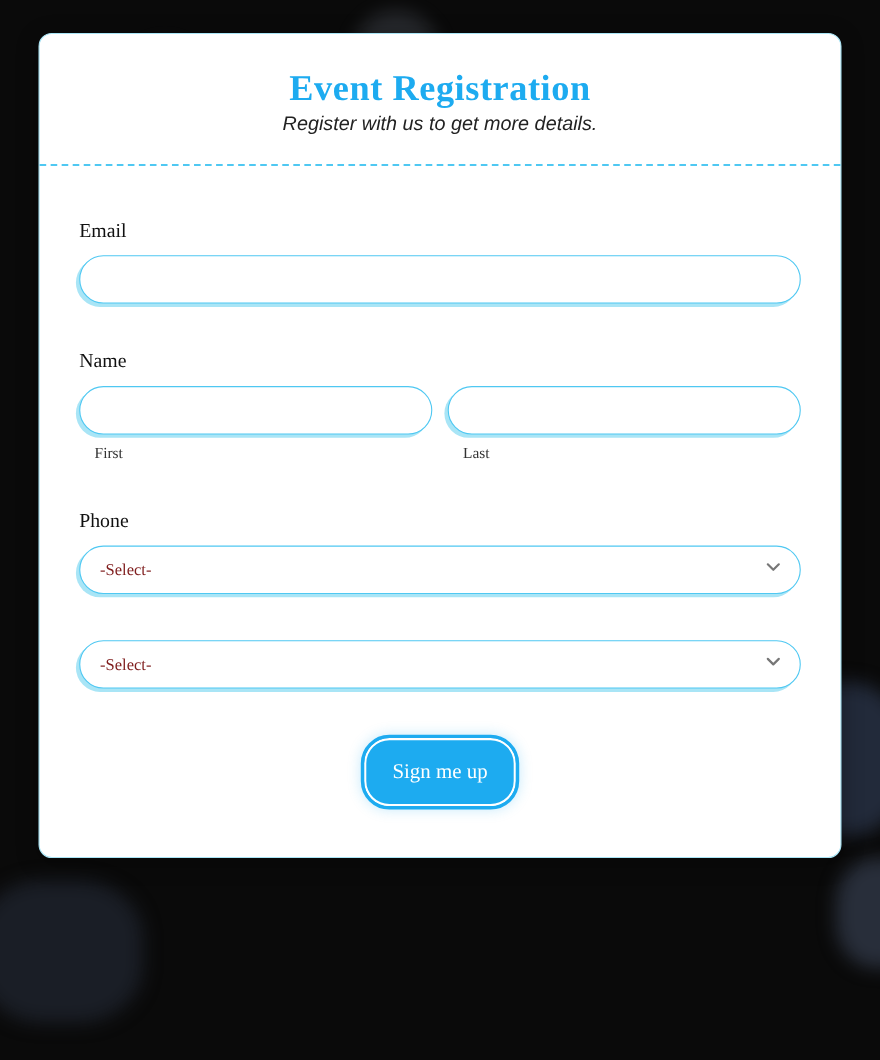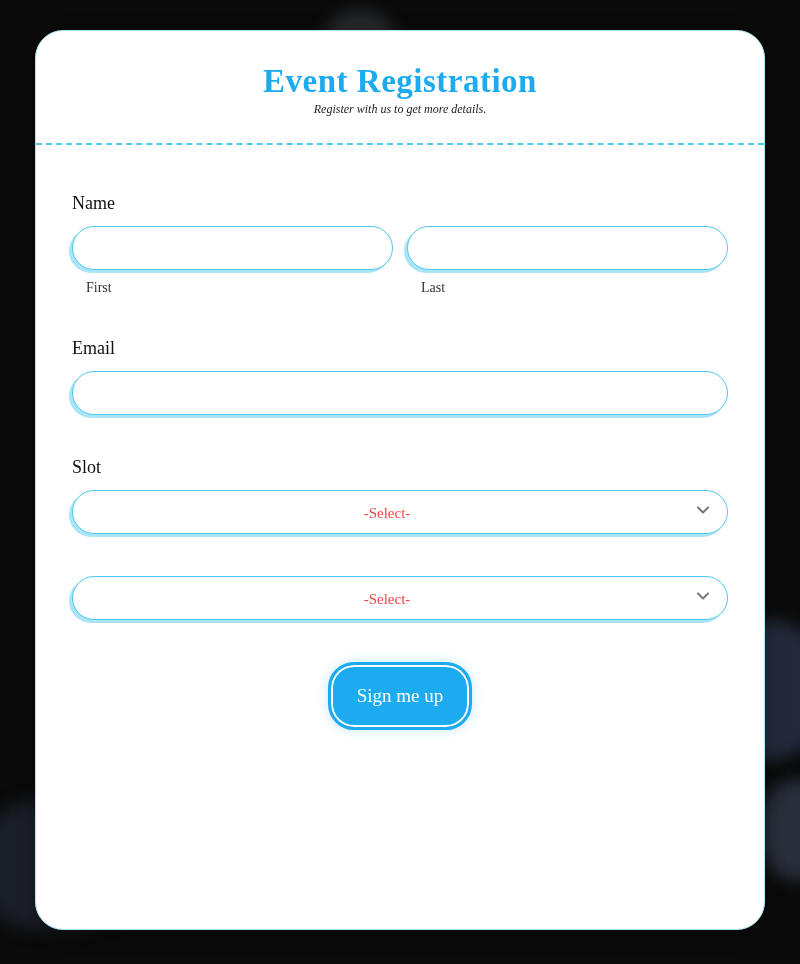--- a/index.html
+++ b/index.html
@@ -23,42 +23,42 @@
     .bokeh-dot {
       position: absolute;
       border-radius: 50%;
       filter: blur(8px);
     }
     .card {
       position: absolute;
       left: 35px;
       top: 30px;
       width: 730px;
-      height: 900px;
+      height: 750px;
       background: #fff;
-      border-radius: 28px;
+      border-radius: 12px;
       border: 1px solid #a9e5f6;
       box-shadow: 0 4px 20px rgba(0,0,0,0.3);
       padding: 32px 0 0 0;
     }
     .header {
       text-align: center;
       padding-bottom: 26px;
     }
     .title {
       font-family: Georgia, serif;
       font-weight: bold;
       font-size: 33px;
       color: #1dabf0;
       letter-spacing: 0.5px;
     }
     .subtitle {
-      font-family: Liberation Serif, serif;
+      font-family: Liberation Sans, sans-serif;
       font-style: italic;
-      font-size: 12px;
+      font-size: 18px;
       color: #222;
       margin-top: 2px;
     }
     .dashed-divider {
       border: none;
       border-top: 2px dashed #4fc8f2;
       margin: 0;
       width: 100%;
     }
     .form-body {
@@ -109,27 +109,26 @@
     .select-input {
       width: 100%;
       height: 44px;
       border: 1.5px solid #4fc8f2;
       border-radius: 22px;
       background: #fff;
       box-shadow: -3px 3px 0 0 #a9e5f6;
       padding: 0 44px 0 18px;
       font-size: 15px;
       font-family: Georgia, serif;
-      color: #ef4444;
+      color: #7f1d1d;
       outline: none;
       appearance: none;
       -webkit-appearance: none;
       cursor: pointer;
       line-height: 44px;
-      text-align: center;
     }
     .chevron {
       position: absolute;
       right: 18px;
       top: 50%;
       transform: translateY(-50%);
       pointer-events: none;
     }
     .submit-row {
       text-align: center;
@@ -164,43 +163,43 @@
 
 <div class="card">
   <div class="header">
     <div class="title">Event Registration</div>
     <div class="subtitle">Register with us to get more details.</div>
   </div>
 
   <hr class="dashed-divider">
 
   <div class="form-body">
+
+    <div class="field-group">
+      <label class="field-label">Email</label>
+      <input type="text" class="text-input" value="" style="">
+    </div>
 
     <div class="field-group">
       <label class="field-label">Name</label>
       <div class="name-row">
         <div class="name-col">
           <input type="text" class="text-input" value="" style="">
           <span class="sublabel">First</span>
         </div>
         <div class="name-col">
           <input type="text" class="text-input" value="" style="">
           <span class="sublabel">Last</span>
         </div>
       </div>
     </div>
 
-    <div class="field-group">
-      <label class="field-label">Email</label>
-      <input type="text" class="text-input" value="" style="">
-    </div>
-
-
-    <div class="field-group">
-      <label class="field-label">Slot</label>
+
+    <div class="field-group">
+      <label class="field-label">Phone</label>
       <div class="select-wrap">
         <div class="select-input">-Select-</div>
         <span class="chevron">
           <svg width="14" height="14" viewBox="0 0 14 14">
               <path d="M2 4.5 L7 9.5 L12 4.5" stroke="#777" stroke-width="2" fill="none" stroke-linecap="round" stroke-linejoin="round"></path>
             </svg>
         </span>
       </div>
     </div>
 

